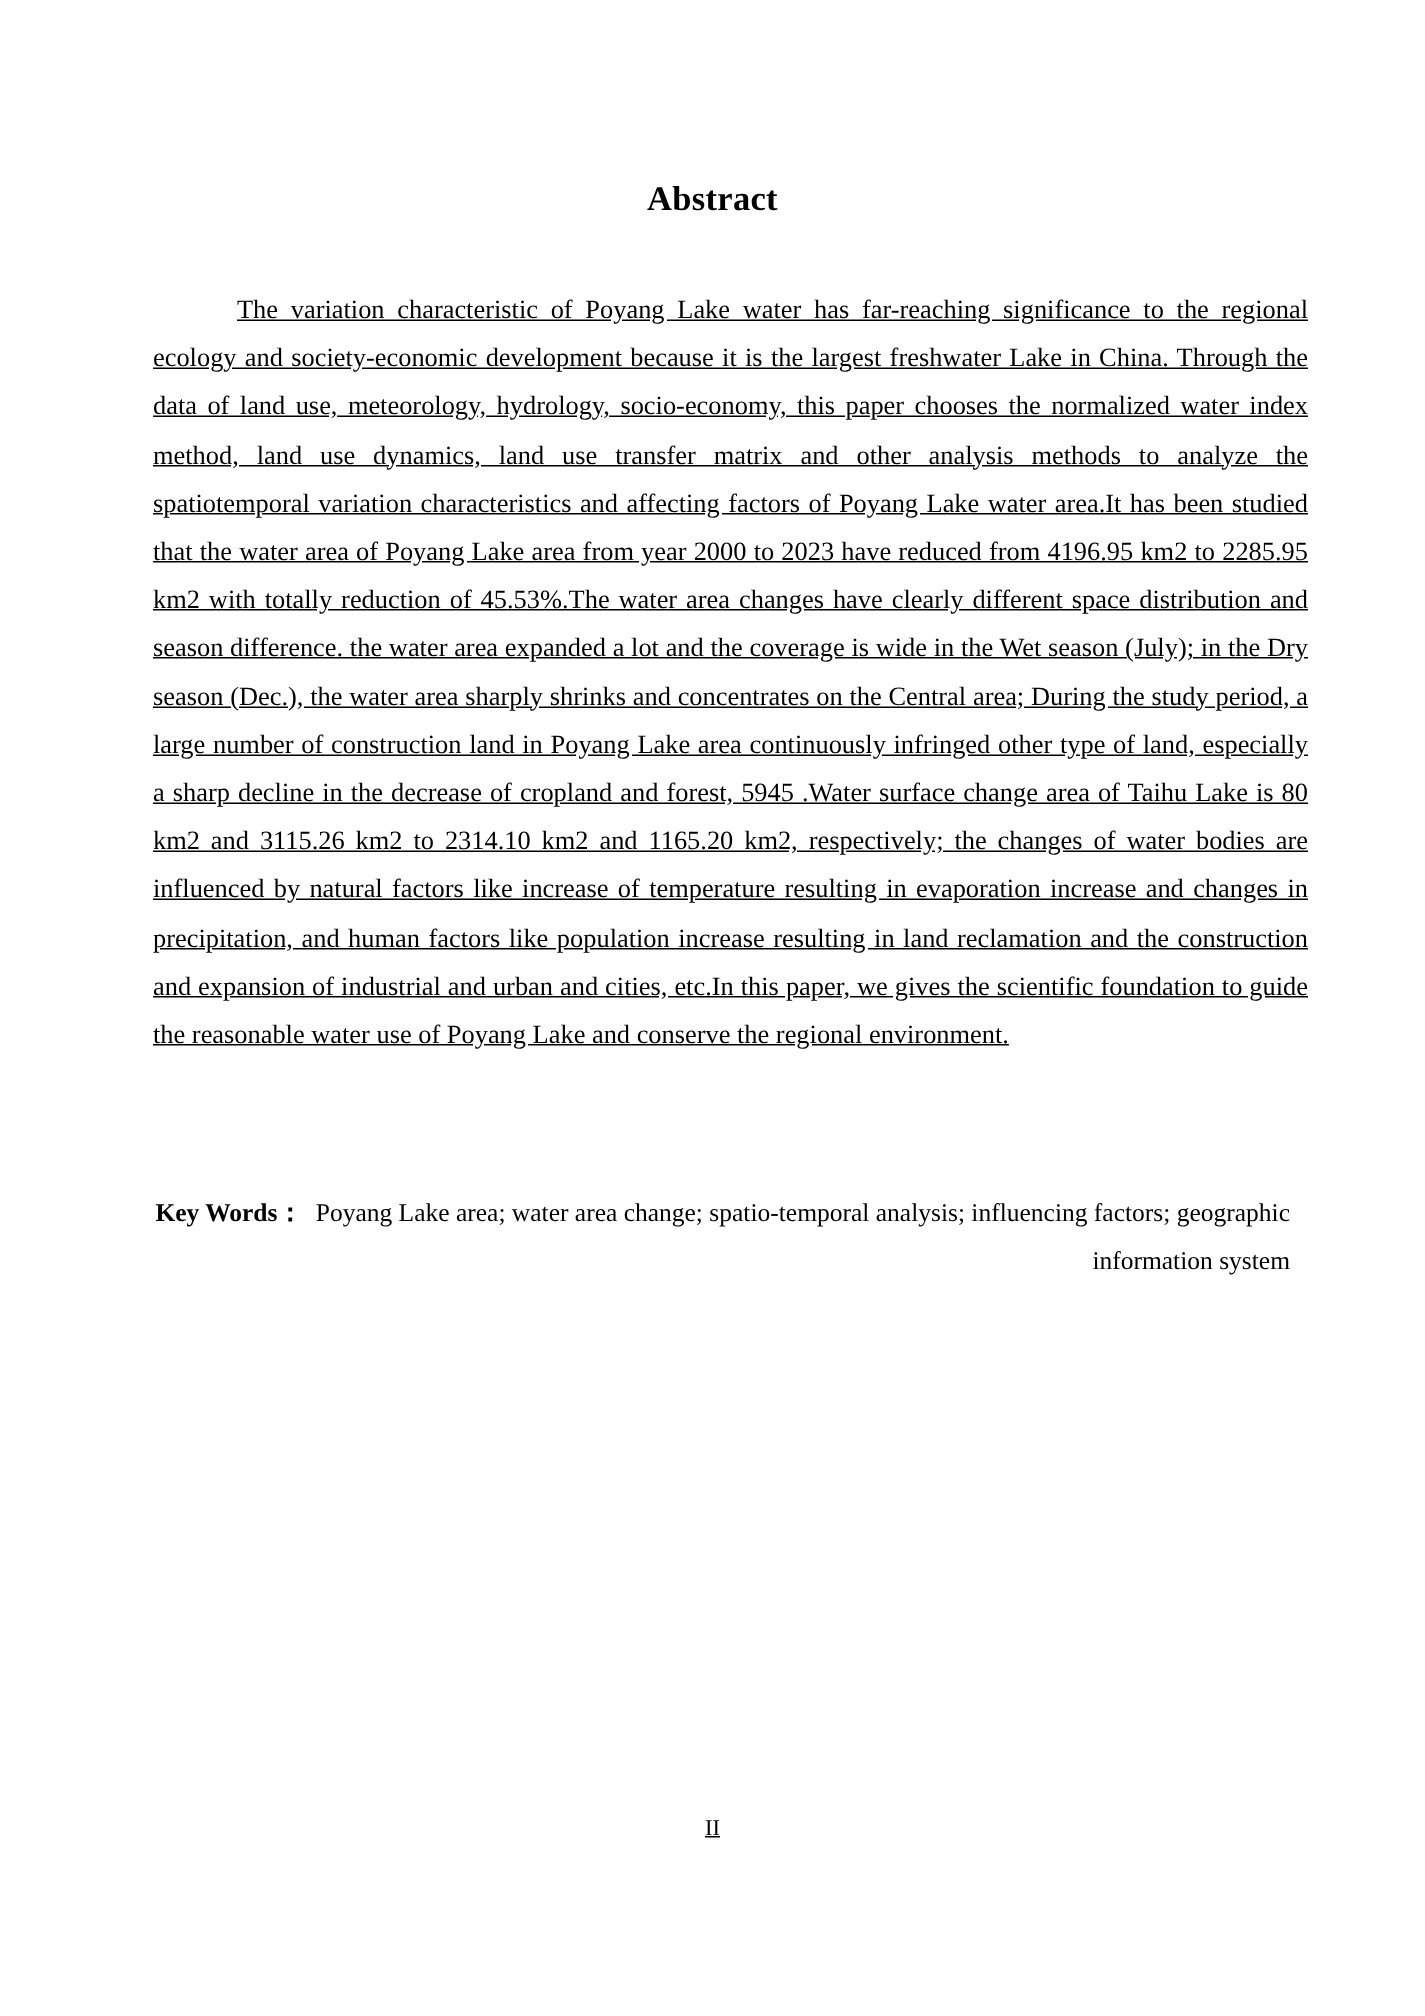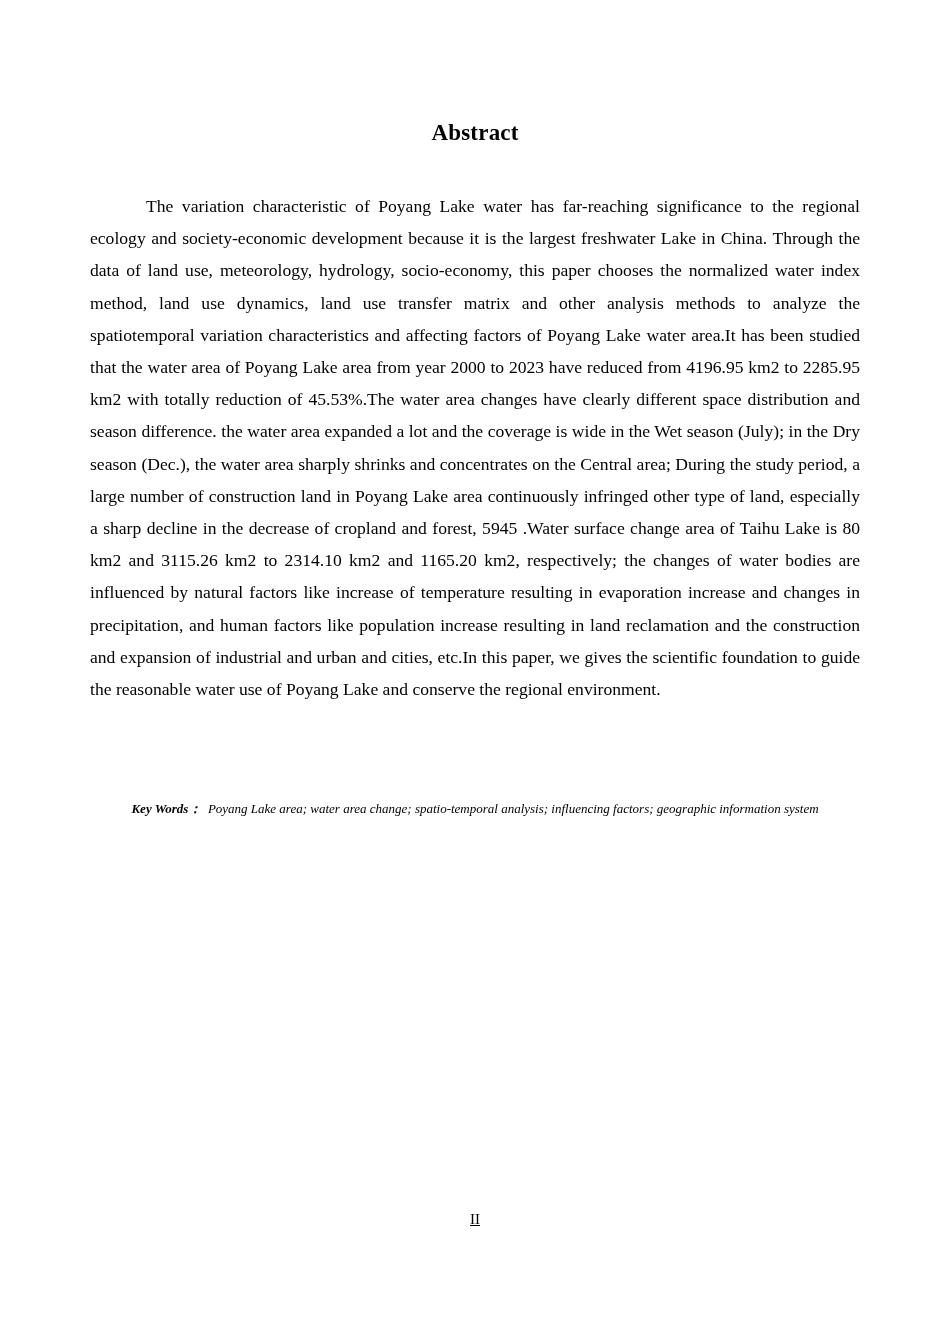--- a/index.html
+++ b/index.html
@@ -35,43 +35,43 @@
     font-weight: bold;
     line-height: 1;
     position: absolute;
     left: 0;
     top: 117px;
     width: 770px;
     letter-spacing: 0.2px;
   }
   .abstract-body {
     position: absolute;
-    left: 0;
+    left: 12px;
     top: 186px;
     width: 770px;
     margin: 0;
     font-size: 17.6px;
     line-height: 32.2px;
     text-align: justify;
     text-justify: inter-word;
     text-indent: 56px;
     hyphens: none;
     word-spacing: 0px;
+    text-decoration: underline;
   }
   .keywords-block {
     position: absolute;
     left: 0;
     top: 789px;
     width: 770px;
     margin: 0;
-    font-size: 13px;
+    font-size: 17px;
     line-height: 32.2px;
-    text-align: center;
+    text-align: right;
     text-indent: 0;
-    font-style: italic;
   }
   .kw-label {
     font-weight: bold;
   }
   .kw-colon {
     font-weight: bold;
   }
   .kw-values {
     font-weight: normal;
   }

